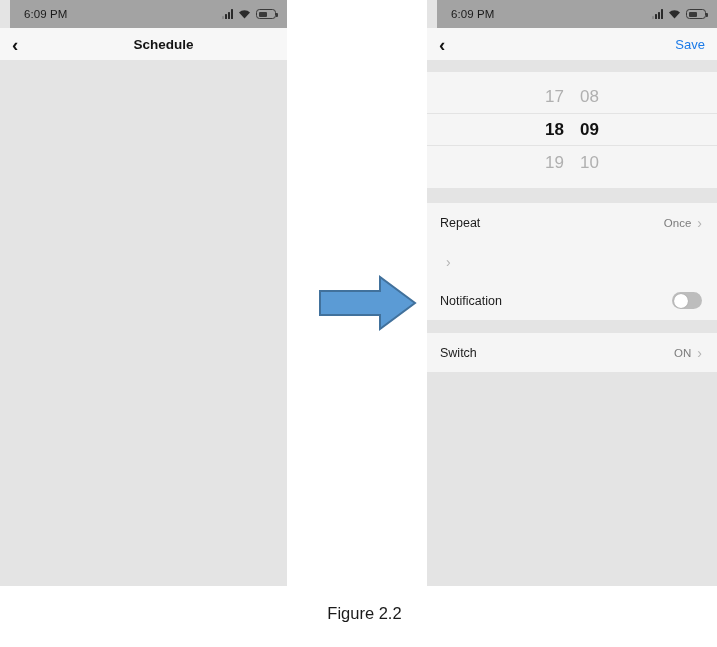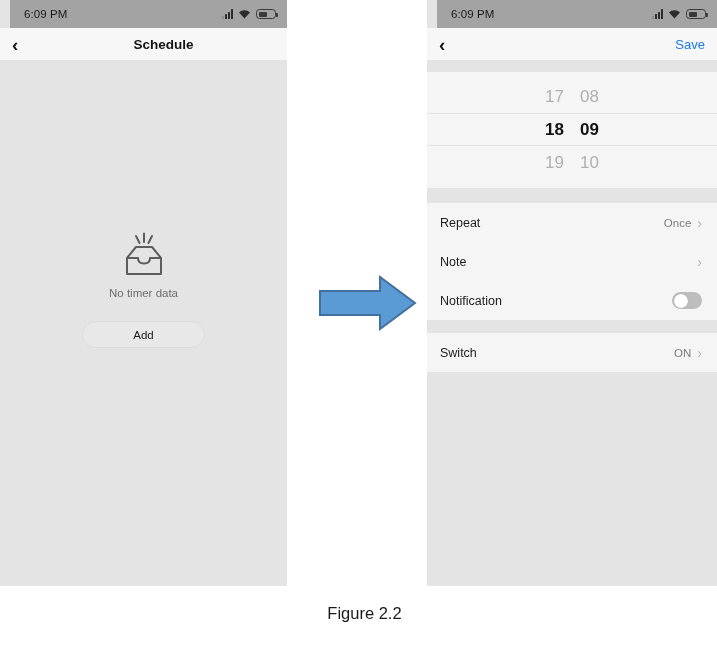--- a/index.html
+++ b/index.html
@@ -230,37 +230,20 @@
             <i></i>
           </span>
       </div>
     </div>
 
     <div class="navbar">
       <div class="nav-back">‹</div>
       <div class="nav-title">Schedule</div>
     </div>
 
-    <div class="left-body">
-      <div class="empty-state">
-        <span class="inbox-icon">
-          <svg width="56" height="44" viewBox="0 0 56 44">
-            <g stroke="#5d5d5d" stroke-width="2" fill="none" stroke-linecap="round">
-              <line x1="20" y1="4" x2="23.5" y2="11"></line>
-              <line x1="28" y1="1.5" x2="28" y2="10"></line>
-              <line x1="36" y1="4" x2="32.5" y2="11"></line>
-            </g>
-            <path d="M11 42 L11 26 L20 15 L36 15 L45 26 L45 42 Z" stroke="#5d5d5d" stroke-width="2" fill="none" stroke-linejoin="round"></path>
-            <path d="M11 26 L22 26 C22 30 24.5 31.5 28 31.5 C31.5 31.5 34 30 34 26 L45 26" stroke="#5d5d5d" stroke-width="2" fill="none" stroke-linejoin="round"></path>
-          </svg>
-        </span>
-        <div class="empty-text">No timer data</div>
-        <div class="add-button">Add</div>
-      </div>
-    </div>
   </div>
 
   <div class="arrow">
     <svg width="100" height="58" viewBox="0 0 100 58">
       <polygon points="2,17 62,17 62,3 97,29 62,55 62,41 2,41" fill="#5b9bd5" stroke="#41719c" stroke-width="2" stroke-linejoin="miter"></polygon>
     </svg>
   </div>
 
   <div class="phone phone-right">
 
@@ -308,21 +291,20 @@
 
     <div class="gap-band" style="height:15px"></div>
 
     <div class="list">
       <div class="list-row">
         <span class="row-label">Repeat</span>
         <span class="row-value">Once</span>
         <span class="chev">›</span>
       </div>
       <div class="list-row">
-        <span class="row-label">Note</span>
         <span class="row-value"></span>
         <span class="chev">›</span>
       </div>
       <div class="list-row">
         <span class="row-label">Notification</span>
         <span class="toggle">
             <i></i>
           </span>
       </div>
     </div>

